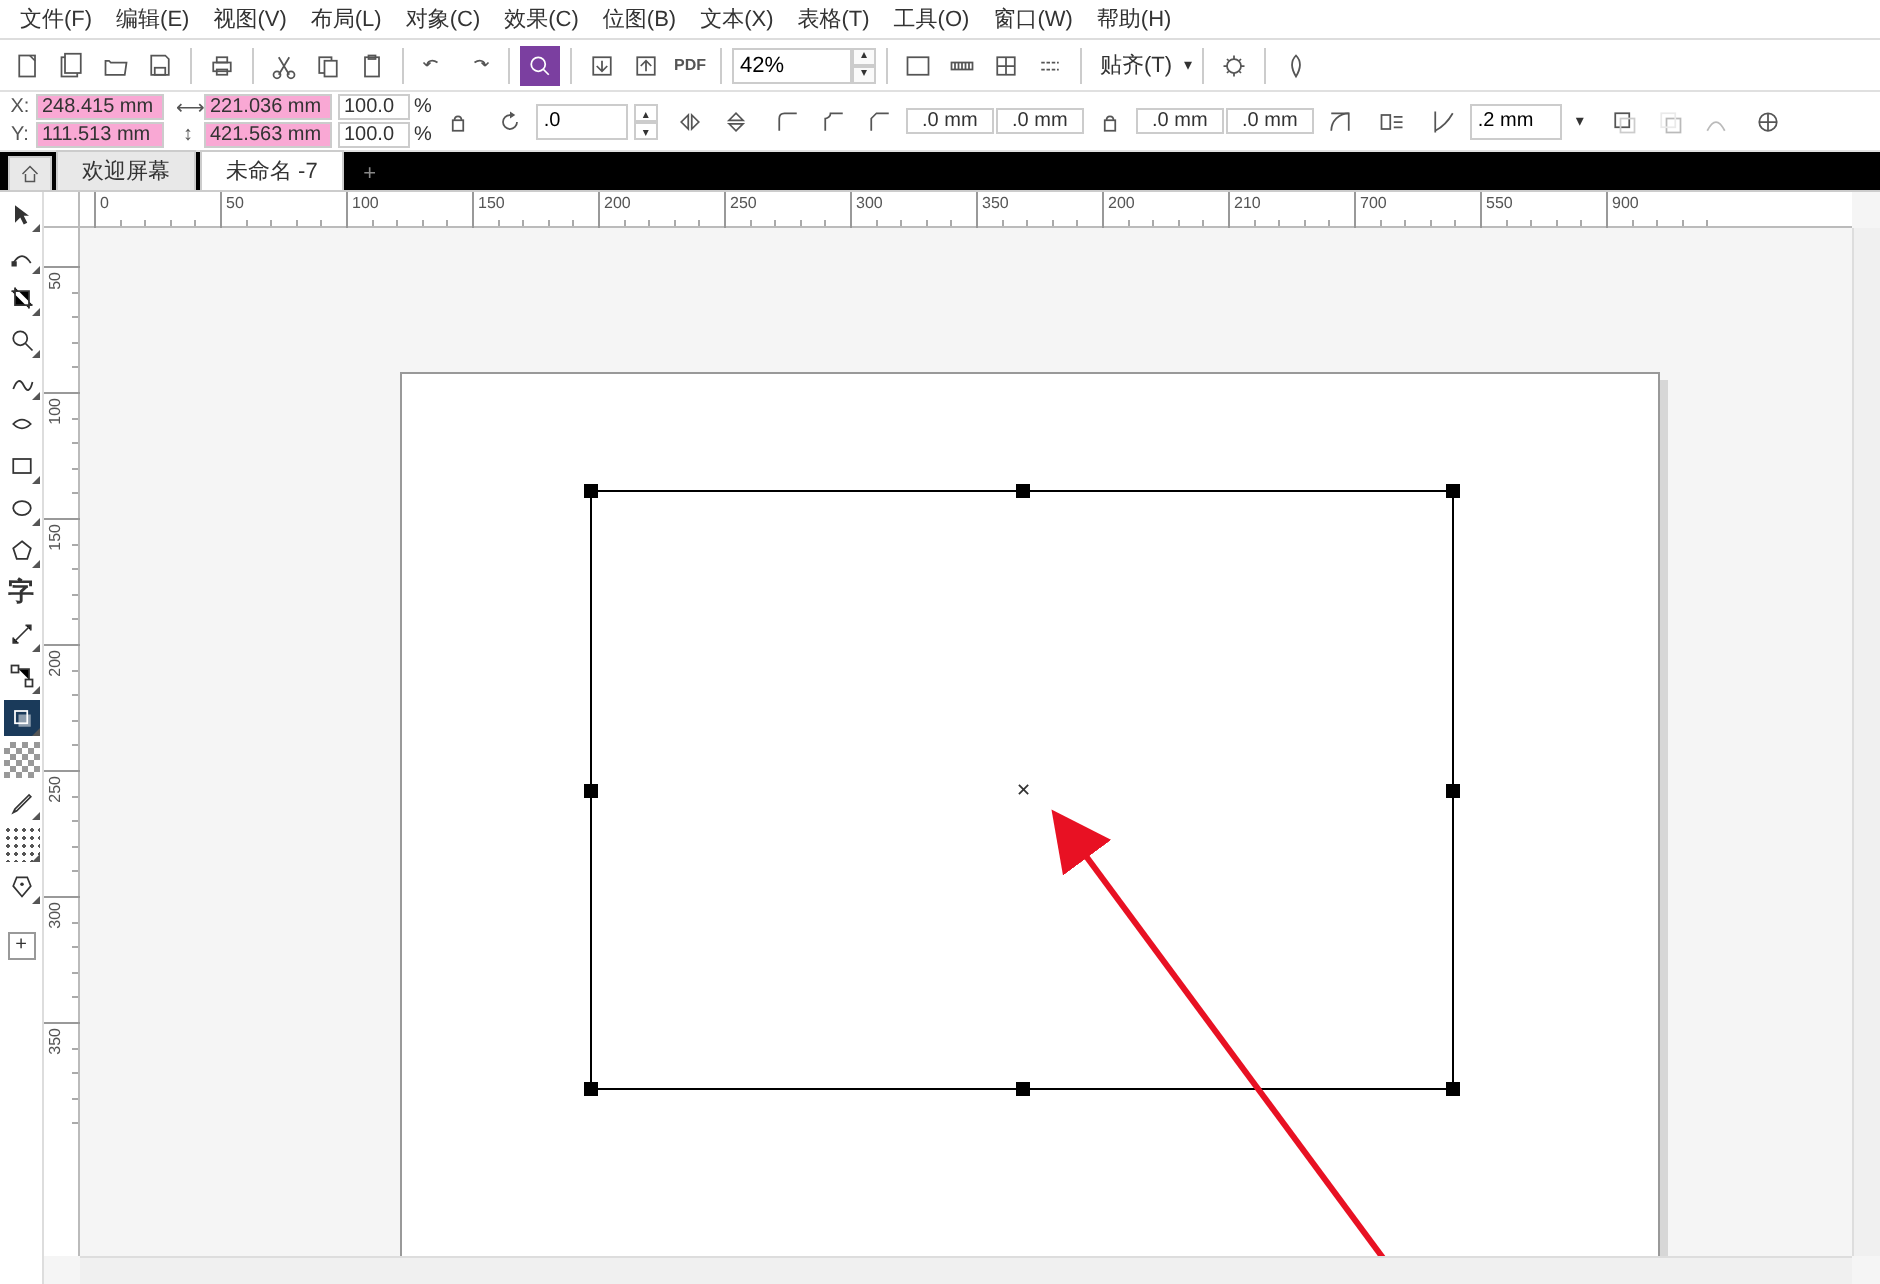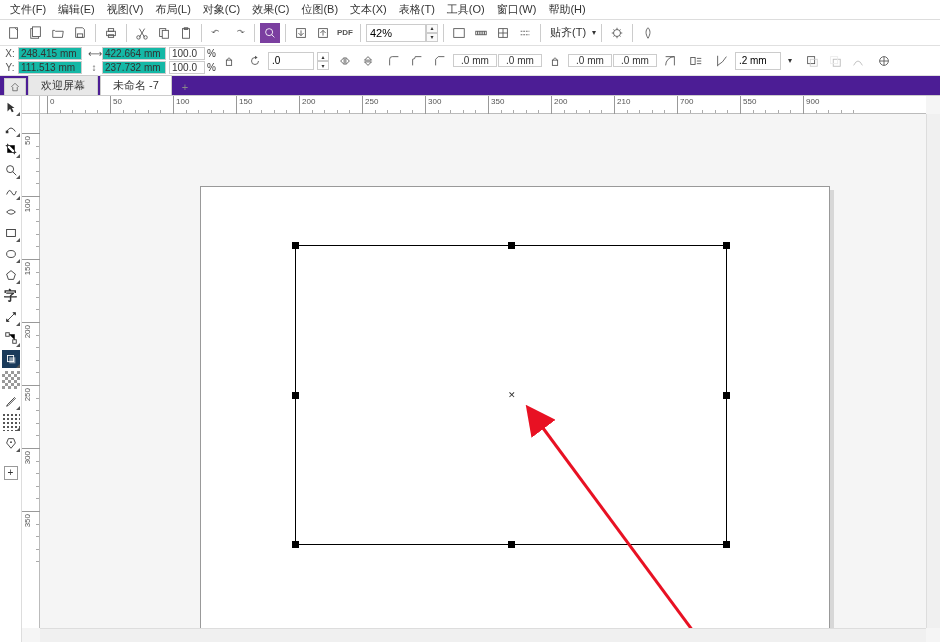--- a/index.html
+++ b/index.html
@@ -19,30 +19,30 @@
 .zoom-wrap .spin { width: 12px; display: flex; flex-direction: column; }
 .zoom-wrap .spin div { height: 9px; border: 1px solid #ccc; font-size: 6px; line-height: 6px; text-align: center; cursor: pointer; background: #fafafa; }
 .purple { background: #7b3fa0; }
 .purple svg { stroke: #fff; fill: #fff; }
 
 
 .propbar { background: #fff; height: 30px; display: flex; align-items: center; padding: 2px 4px; border-bottom: 1px solid #e0e0e0; gap: 3px; }
 .coord-box { display: inline-flex; flex-direction: column; gap: 1px; }
 .coord-row { display: flex; align-items: center; gap: 2px; font-size: 10px; }
 .coord-row .lbl { width: 12px; color: #555; text-align: center; }
-.coord-row .val { width: 64px; height: 13px; border: 1px solid #ccc; font-size: 10px; padding: 0 2px; background: #14b8a6; display: inline-flex; align-items: center; }
+.coord-row .val { width: 64px; height: 13px; border: 1px solid #ccc; font-size: 10px; padding: 0 2px; background: #f9a8d4; display: inline-flex; align-items: center; }
 .pct-box { display: inline-flex; flex-direction: column; gap: 1px; }
 .pct-box .val { width: 36px; height: 13px; border: 1px solid #ccc; font-size: 10px; padding: 0 2px; background: #fff; }
 .angle-input { width: 46px; height: 18px; border: 1px solid #ccc; font-size: 10px; padding: 0 3px; }
 .dim-box { display: inline-flex; flex-direction: row; gap: 1px; text-align: center; }
 .dim-box .val { width: 44px; height: 13px; border: 1px solid #ccc; font-size: 10px; padding: 0 2px; background: #fff; }
 .outline-input { width: 46px; height: 18px; border: 1px solid #ccc; font-size: 10px; padding: 0 3px; }
 
 
-.tabbar { background: #4c1d95; height: 20px; display: flex; align-items: flex-end; padding: 0 4px; border-bottom: 1px solid #ccc; }
+.tabbar { background: #000000; height: 20px; display: flex; align-items: flex-end; padding: 0 4px; border-bottom: 1px solid #ccc; }
 .tab { padding: 2px 12px; font-size: 11px; background: #e8e8e8; border: 1px solid #ccc; border-bottom: none; margin-right: 2px; cursor: pointer; display: flex; align-items: center; gap: 3px; }
 .tab.active { background: #fff; }
 .tab.home { width: 22px; padding: 2px 4px; justify-content: center; }
 .tab.plus { width: 22px; padding: 2px 4px; justify-content: center; background: transparent; border: none; color: #888; }
 
 
 .main { display: flex; position: absolute; top: 96px; bottom: 0; left: 0; right: 0; }
 .toolbox { width: 22px; background: #fff; border-right: 1px solid #ddd; display: flex; flex-direction: column; padding-top: 2px; gap: 3px; align-items: center; }
 .tool { width: 18px; height: 18px; display: flex; align-items: center; justify-content: center; cursor: pointer; position: relative; }
 .tool .tri { position: absolute; right: 0; bottom: 0; width: 0; height: 0; border-right: 4px solid #555; border-top: 4px solid transparent; }
@@ -248,25 +248,25 @@
       </div>
     <div class="coord-row">
         <span class="lbl">Y:</span>
         <span class="val">111.513 mm</span>
       </div>
   </div>
   <div class="sep"></div>
   <div class="coord-box">
     <div class="coord-row">
         <span class="lbl">⟷</span>
-        <span class="val">422.664 mm</span>
+        <span class="val">221.036 mm</span>
       </div>
     <div class="coord-row">
         <span class="lbl">↕</span>
-        <span class="val">237.732 mm</span>
+        <span class="val">421.563 mm</span>
       </div>
   </div>
   <div class="pct-box">
     <div class="coord-row">
         <span class="val">100.0</span>
         <span>%</span>
       </div>
     <div class="coord-row">
         <span class="val">100.0</span>
         <span>%</span>

